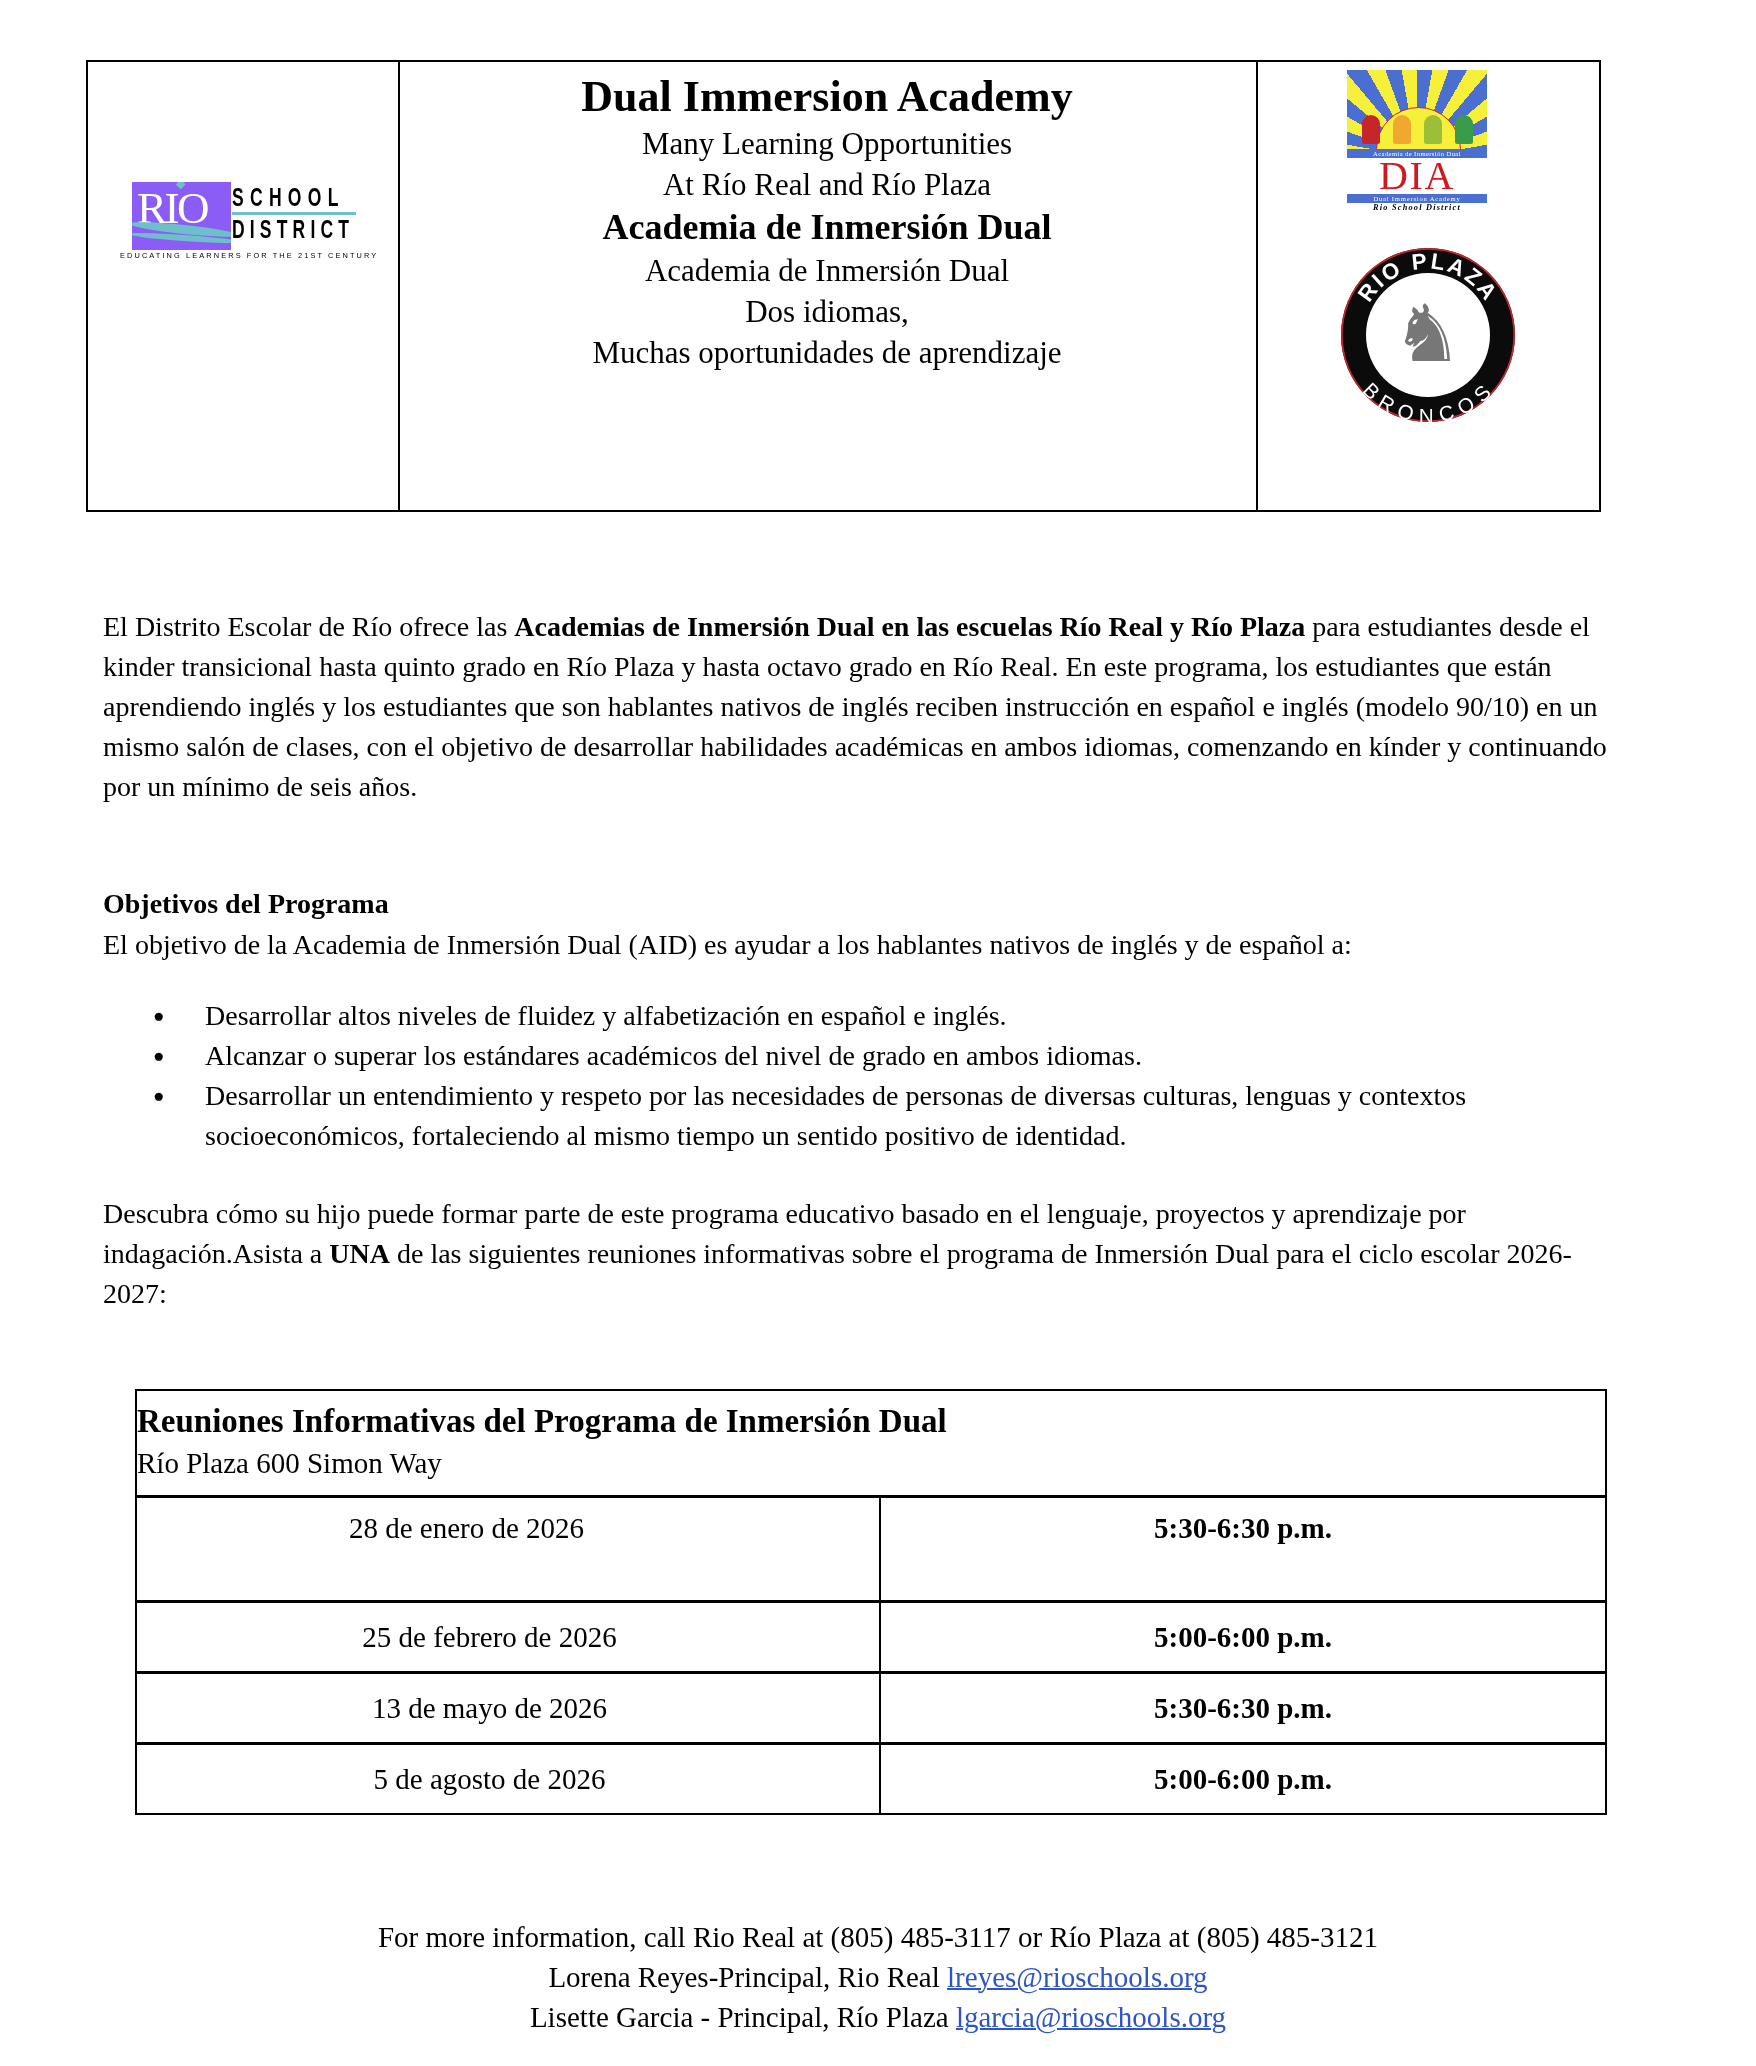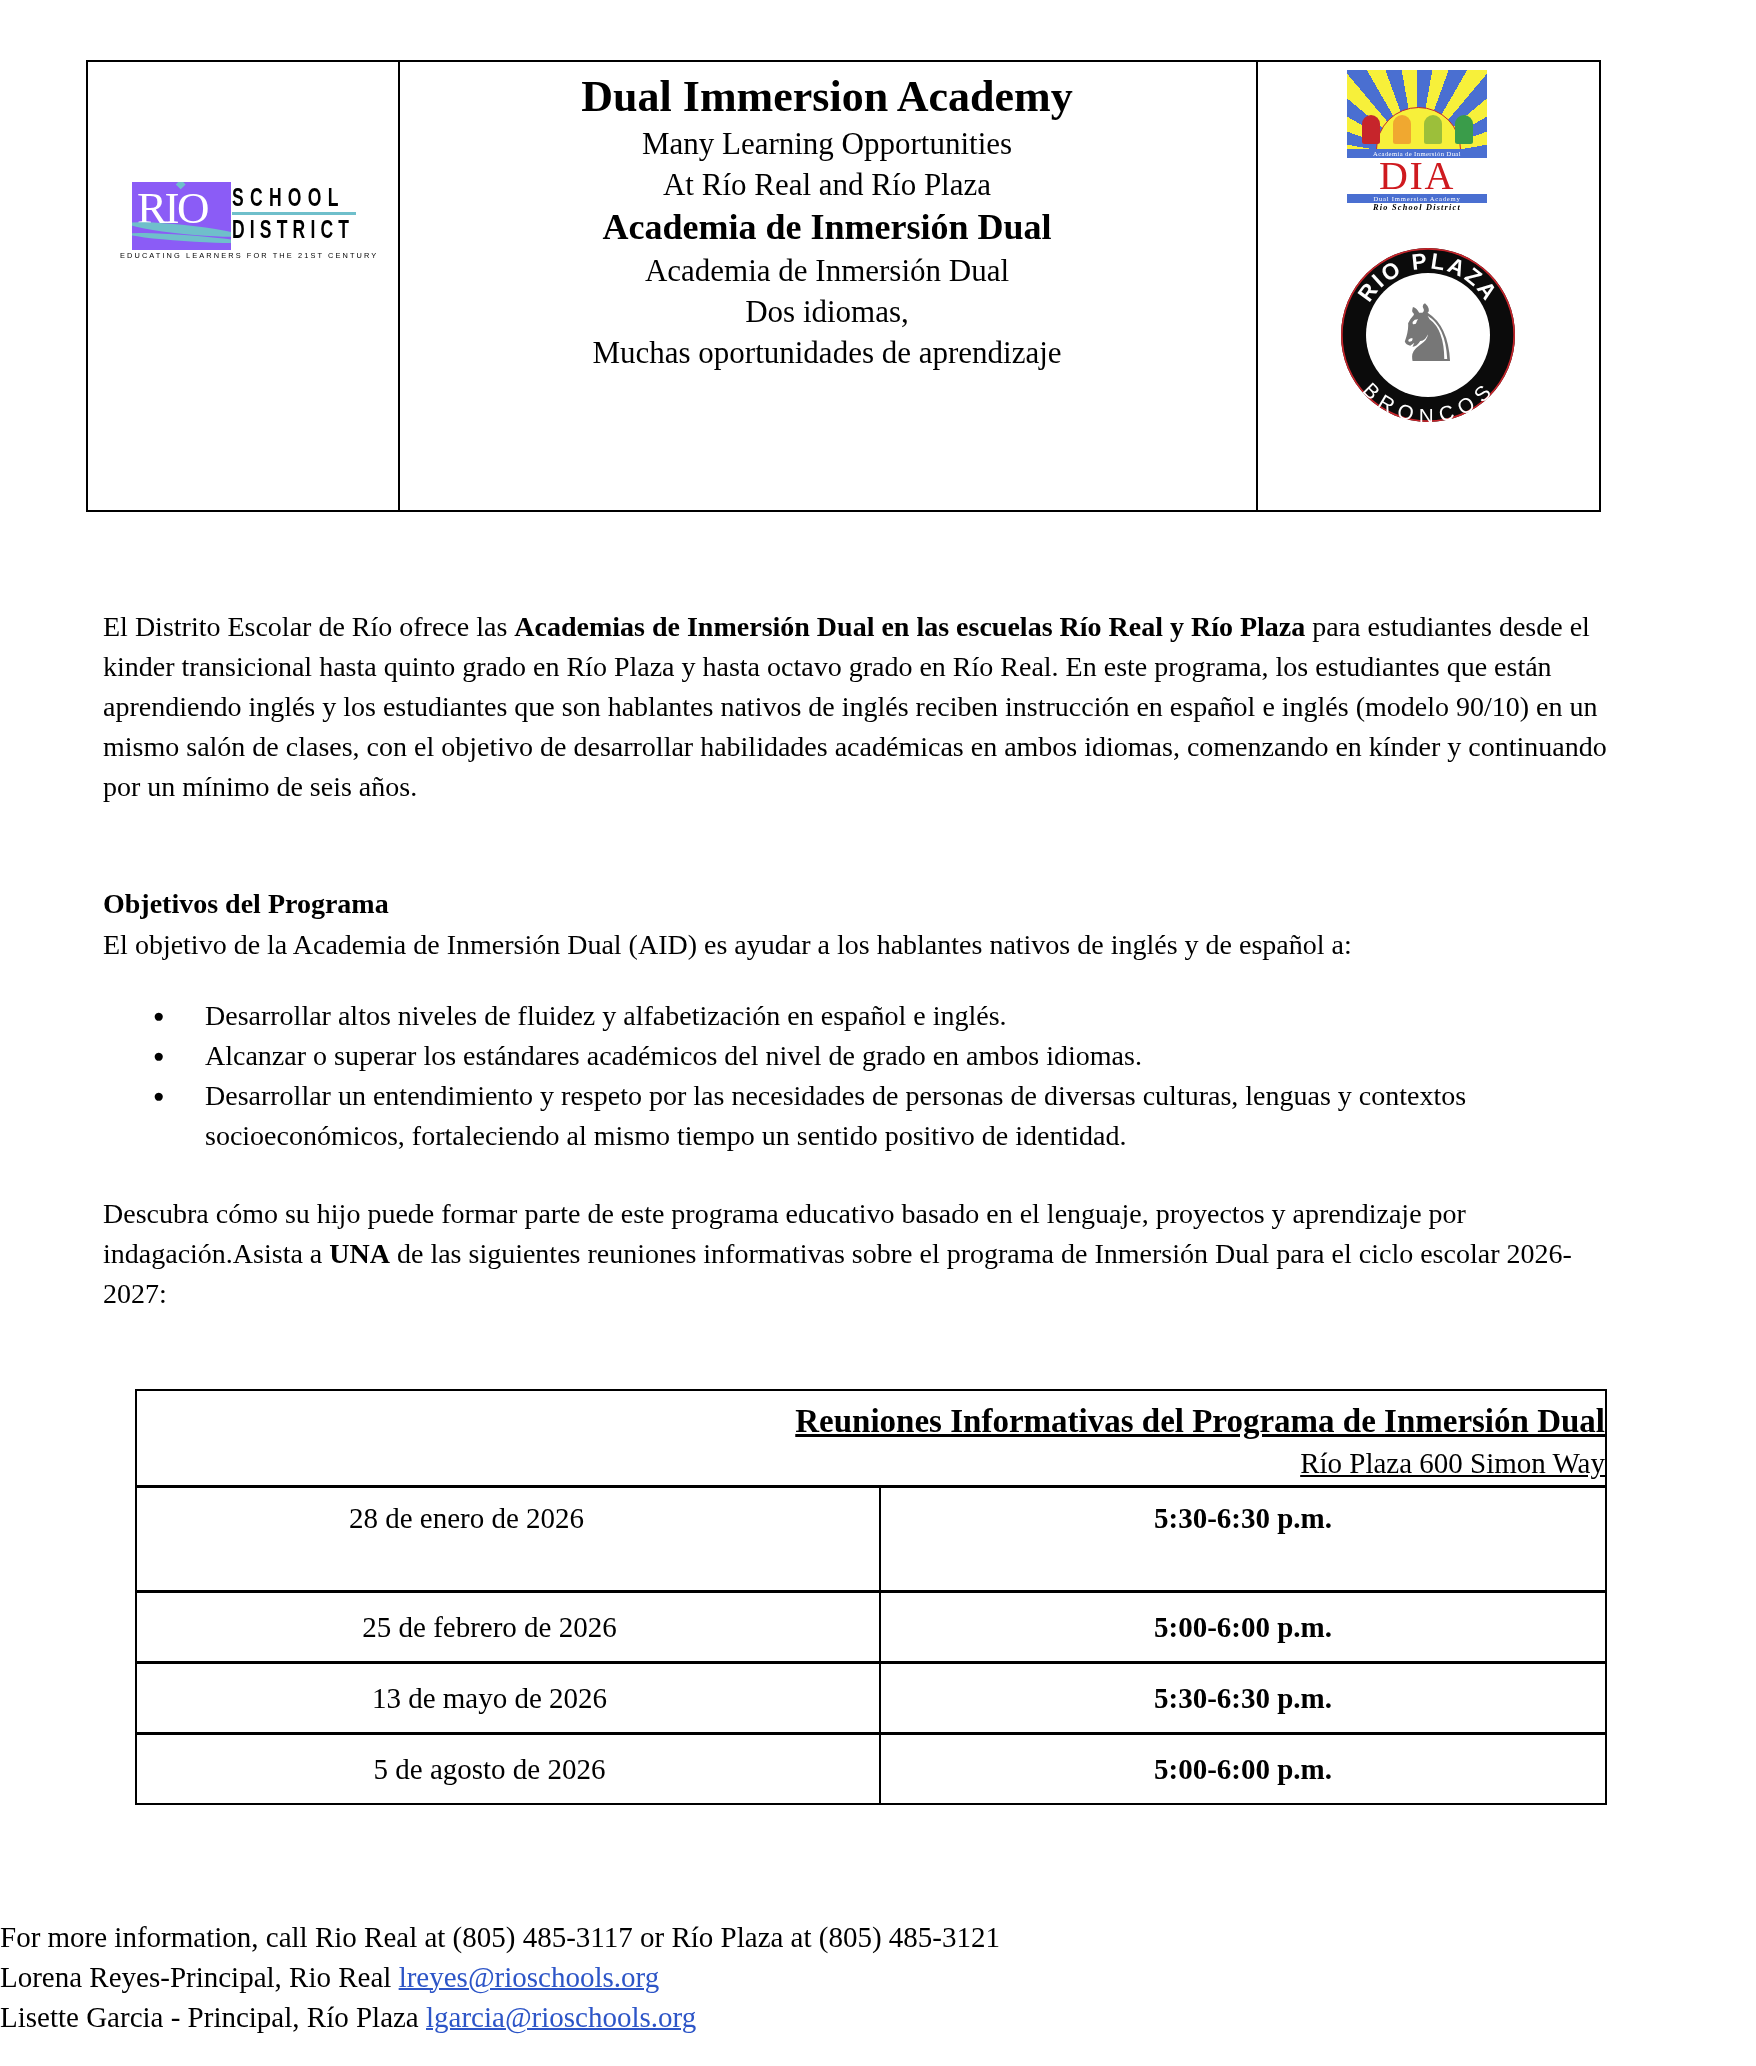--- a/index.html
+++ b/index.html
@@ -54,36 +54,36 @@
   #p1 { top:607px; }
   #obj-h { top:884px; font-weight:bold; }
   #obj-intro { top:925px; }
   #bullets { position:absolute; left:153px; top:996px; width:1467px; margin:0; padding:0; list-style:none; font-size:28px; line-height:40px; }
   #bullets li { position:relative; padding-left:52px; }
   #bullets li::before { content:"\25CF"; position:absolute; left:0; top:0; font-size:19px; }
   #p3 { top:1194px; }
 
   
   #mt { position:absolute; left:135px; top:1389px; width:1472px; border:2.9px solid #000; box-sizing:border-box; }
-  .mt-head { text-align:right; padding:9px 0 2px 0; border-bottom:3.7px solid #000;text-decoration:underline; }
+  .mt-head { text-align:left; padding:9px 0 12px 0; border-bottom:3.7px solid #000; }
   .mt-title { font-weight:bold; font-size:33px; line-height:43px; }
   .mt-addr { font-size:29px; line-height:40px; }
   .mt-row { display:flex; border-bottom:3.7px solid #000; }
   .mt-row:last-child { border-bottom:none; }
   .mt-date { width:744px; border-right:2.1px solid #000; box-sizing:border-box; font-size:29px; text-align:center; }
   .mt-time { flex:1; font-size:29px; font-weight:bold; text-align:center; }
   .mt-row.r1 { height:102px; }
   .mt-row.r1 .mt-date { padding-top:14px; padding-right:83px; }
   .mt-row.r1 .mt-time { padding-top:14px; }
   .mt-row.rn { height:68px; align-items:stretch; }
   .mt-row.rn .mt-date, .mt-row.rn .mt-time { display:flex; align-items:center; justify-content:center; }
   .mt-row.rn .mt-date span { margin-left:-37px; }
 
   
-  #footer { position:absolute; left:0; width:1756px; top:1917px; text-align:left; font-size:29px; line-height:40px; }
+  #footer { position:absolute; left:0; width:1756px; top:1917px; text-align:center; font-size:29px; line-height:40px; }
   .link { color:#2d55c7; text-decoration:underline; text-decoration-thickness:2.1px; }
 </style>
 </head>
 <body>
 
 <div id="hdr" class="abs">
   <div class="col c1">
     <div class="rio-logo">
       <div class="rio-box">
         <div class="rio-star"></div>

